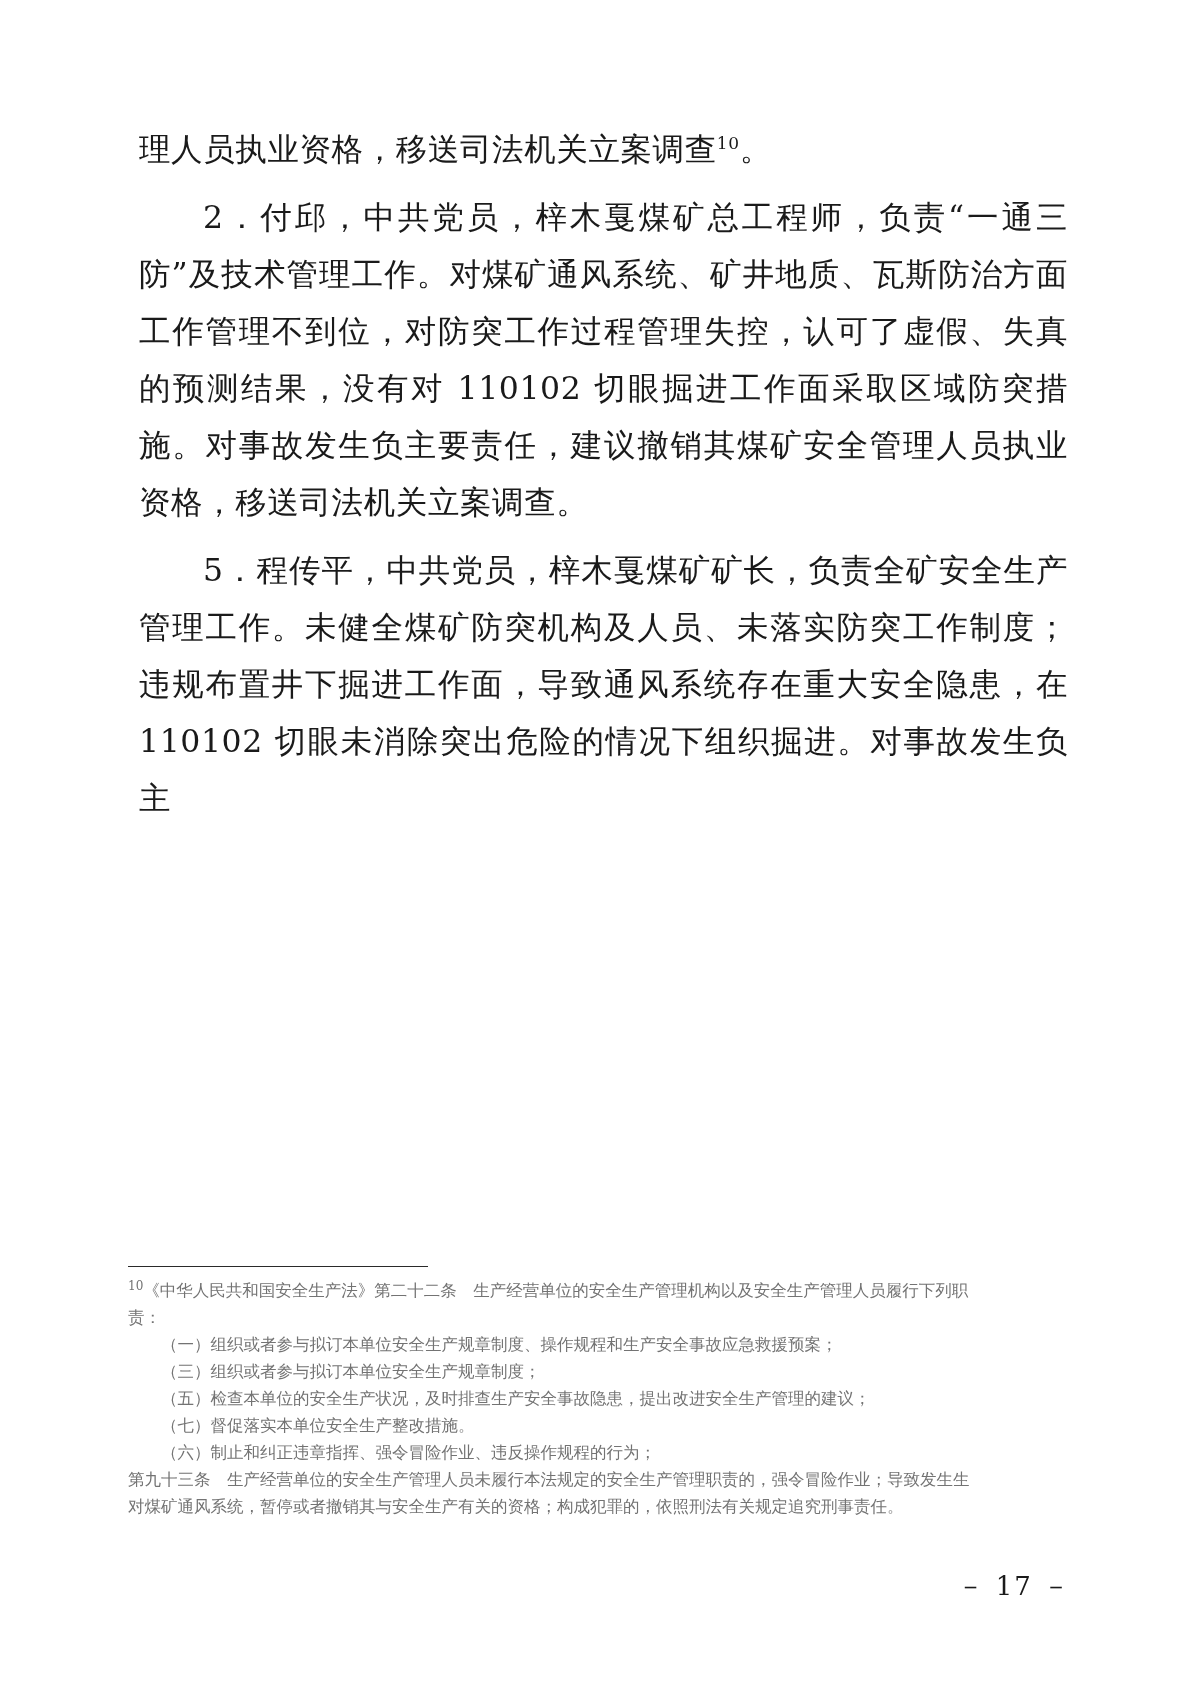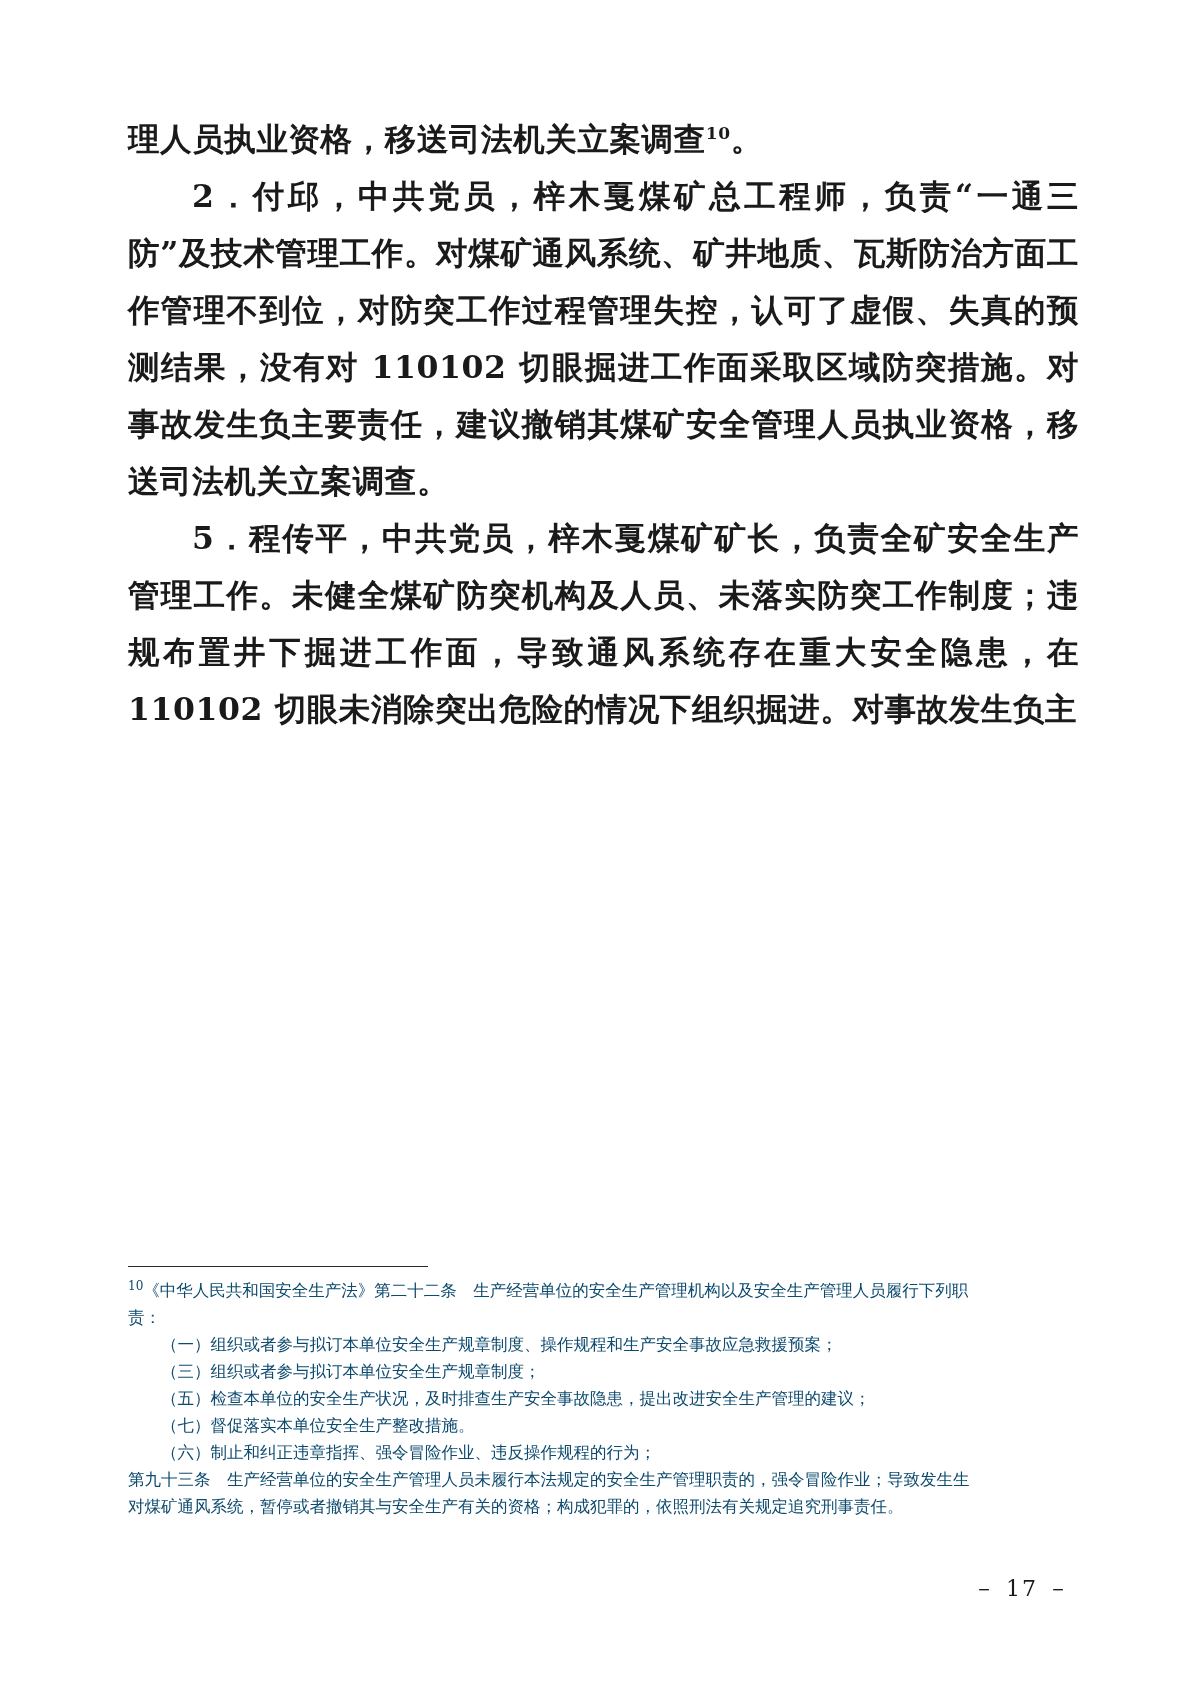--- a/index.html
+++ b/index.html
@@ -24,23 +24,22 @@
     padding: 110px 120px 40px 128px;
   }
   .body-text {
     font-size: 31.5px;
     line-height: 57px;
     letter-spacing: 0.6px;
     text-align: justify;
     text-justify: inter-ideograph;
   }
   .para {
-    margin: 0;
+    margin: 11px;
     text-indent: 0;
-    font-weight: bold;
   }
   .para.indent {
     text-indent: 64px;
   }
   .sup {
     font-size: 17px;
     vertical-align: super;
     line-height: 0;
   }
   .footnote-area {
@@ -52,40 +51,40 @@
   .footnote-rule {
     width: 300px;
     height: 0;
     border-top: 1.6px solid #2a2a2a;
     margin: 0 0 10px 0;
   }
   .fn-text {
     font-size: 16.5px;
     line-height: 27px;
     font-family: "DejaVu Serif", "Liberation Serif", serif;
-    color: #0c4a6e;
+    color: #737373;
     text-align: justify;
     margin: 0;
   }
   .fn-num {
     font-size: 12px;
     vertical-align: super;
     line-height: 0;
   }
   .fn-line {
     margin: 0;
   }
   .fn-line.indent {
     text-indent: 33px;
   }
   .page-number {
     position: absolute;
     right: 128px;
     bottom: 92px;
-    font-size: 22px;
+    font-size: 26px;
     letter-spacing: 2px;
     font-family: "DejaVu Serif", "Liberation Serif", serif;
   }
 </style>
 </head>
 <body>
 
 <div class="page">
 
   <div class="body-text">

